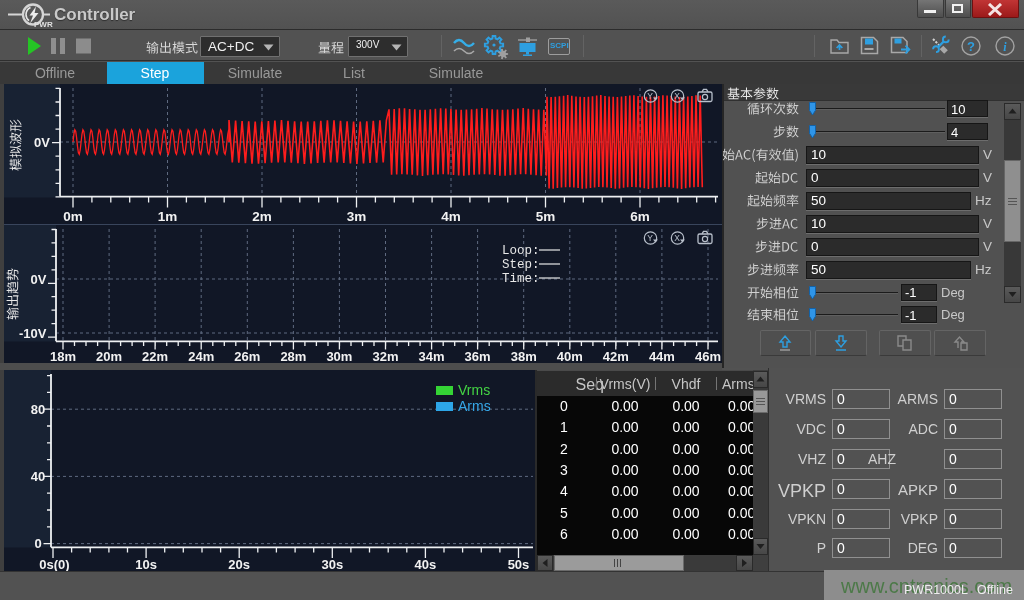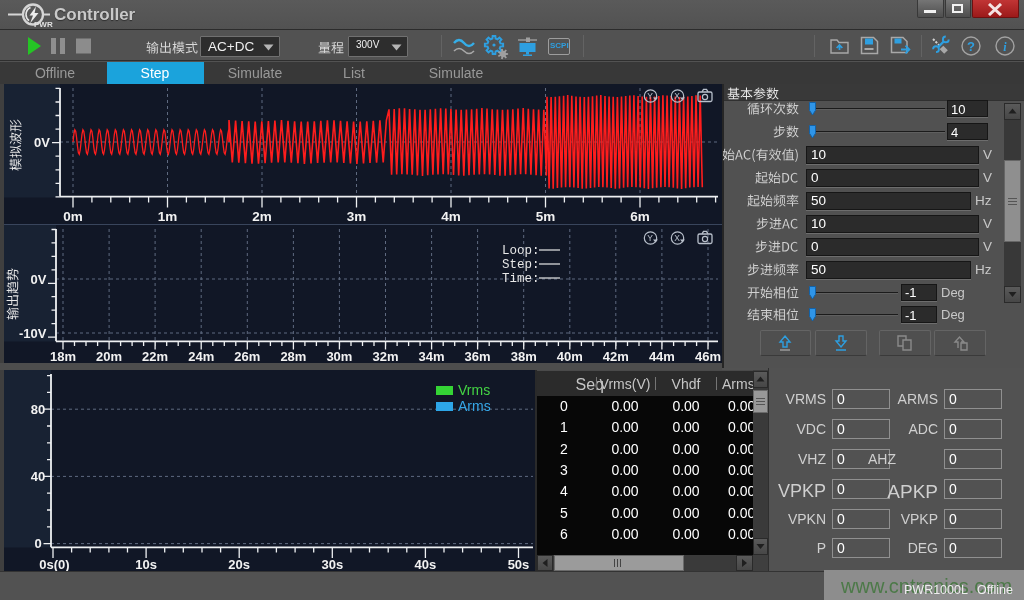--- a/index.html
+++ b/index.html
@@ -458,21 +458,21 @@
     <div class="abs" style="left:949px;top:421px;font-size:14px;color:#fff">0</div>
     <div class="abs" style="left:756px;top:451px;width:70px;text-align:right;font-size:14px;color:#cfcfcf">VHZ</div>
     <div class="abs" style="left:832px;top:449px;width:58px;height:20px;border:1px solid #909090"></div>
     <div class="abs" style="left:837px;top:451px;font-size:14px;color:#fff">0</div>
     <div class="abs" style="left:868px;top:451px;width:70px;font-size:14px;color:#cfcfcf">AHZ</div>
     <div class="abs" style="left:944px;top:449px;width:58px;height:20px;border:1px solid #909090"></div>
     <div class="abs" style="left:949px;top:451px;font-size:14px;color:#fff">0</div>
     <div class="abs" style="left:756px;top:481px;width:70px;text-align:right;font-size:18px;color:#cfcfcf">VPKP</div>
     <div class="abs" style="left:832px;top:479px;width:58px;height:20px;border:1px solid #909090"></div>
     <div class="abs" style="left:837px;top:481px;font-size:14px;color:#fff">0</div>
-    <div class="abs" style="left:868px;top:481px;width:70px;text-align:right;font-size:19px;color:#cfcfcf">APKP</div>
+    <div class="abs" style="left:868px;top:481px;width:70px;text-align:right;font-size:15px;color:#cfcfcf">APKP</div>
     <div class="abs" style="left:944px;top:479px;width:58px;height:20px;border:1px solid #909090"></div>
     <div class="abs" style="left:949px;top:481px;font-size:14px;color:#fff">0</div>
     <div class="abs" style="left:756px;top:511px;width:70px;text-align:right;font-size:14px;color:#cfcfcf">VPKN</div>
     <div class="abs" style="left:832px;top:509px;width:58px;height:20px;border:1px solid #909090"></div>
     <div class="abs" style="left:837px;top:511px;font-size:14px;color:#fff">0</div>
     <div class="abs" style="left:868px;top:511px;width:70px;text-align:right;font-size:14px;color:#cfcfcf">VPKP</div>
     <div class="abs" style="left:944px;top:509px;width:58px;height:20px;border:1px solid #909090"></div>
     <div class="abs" style="left:949px;top:511px;font-size:14px;color:#fff">0</div>
     <div class="abs" style="left:756px;top:540px;width:70px;text-align:right;font-size:14px;color:#cfcfcf">P</div>
     <div class="abs" style="left:832px;top:538px;width:58px;height:20px;border:1px solid #909090"></div>

